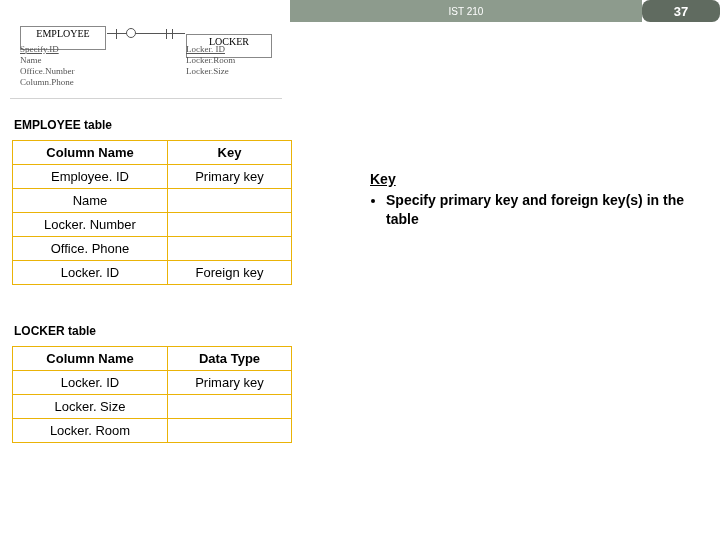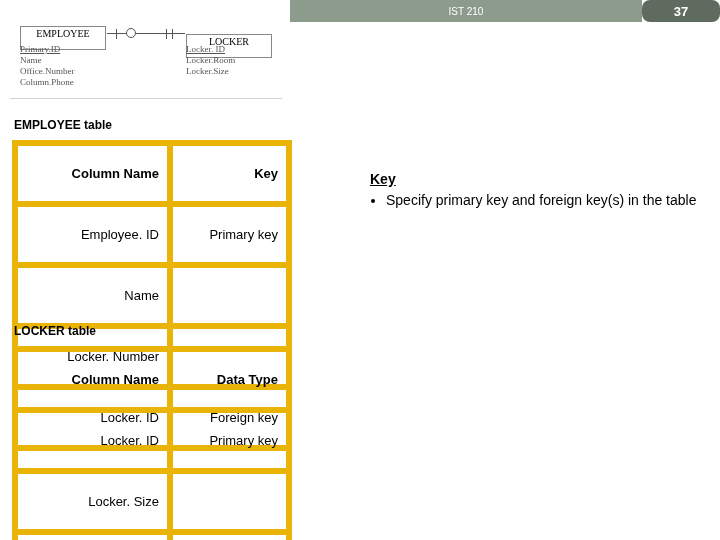--- a/index.html
+++ b/index.html
@@ -132,54 +132,54 @@
   table.schema-table {
     position: absolute;
     left: 12px;
     border-collapse: collapse;
     width: 280px;
     font-size: 13px;
   }
   table.schema-table.emp { top: 140px; }
   table.schema-table.lock { top: 346px; }
   table.schema-table th, table.schema-table td {
-    border: 6px solid #eab308;
-    padding: 20px 8px;
-    text-align: right;
+    border: 1px solid #eab308;
+    padding: 4px 8px;
+    text-align: center;
     height: 18px;
   }
   table.schema-table th { font-weight: bold; }
   table.schema-table td.col1 { width: 155px; }
 
   
   .keybox {
     position: absolute;
     top: 170px; left: 370px;
     width: 330px;
     font-size: 14px;
     line-height: 19px;
   }
   .keybox .t { font-weight: bold; text-decoration: underline; }
-  .keybox ul { margin: 2px 0 0 16px; padding: 0; }
+  .keybox ul { margin: 2px 0 0 16px; padding: 0; font-weight: bold; }
 </style>
 </head>
 <body>
 
 <div class="topbar">
   <div class="topbar-gap"></div>
   <div class="topbar-mid">IST 210</div>
   <div class="topbar-num">37</div>
 </div>
 
 <div class="er">
   <div class="entity left">EMPLOYEE</div>
   <div class="entity right">LOCKER</div>
   <div class="attrs left">
     <ul>
-      <li class="pk">Primary.ID</li>
+      <li class="pk">Specify.ID</li>
       <li>Name</li>
       <li>Office.Number</li>
       <li>Column.Phone</li>
     </ul>
   </div>
   <div class="attrs right">
     <ul>
       <li class="pk">Locker. ID</li>
       <li>Locker.Room</li>
       <li>Locker.Size</li>
@@ -209,20 +209,24 @@
       </tr>
   <tr>
         <td class="col1">Name</td>
         <td></td>
       </tr>
   <tr>
         <td class="col1">Locker. Number</td>
         <td></td>
       </tr>
   <tr>
+        <td class="col1">Office. Phone</td>
+        <td></td>
+      </tr>
+  <tr>
         <td class="col1">Locker. ID</td>
         <td>Foreign key</td>
       </tr>
 </tbody>
   </table>
 
 <div class="keybox">
   <span class="t">Key</span>
   <ul>
     <li>Specify primary key and foreign key(s) in the table</li>

